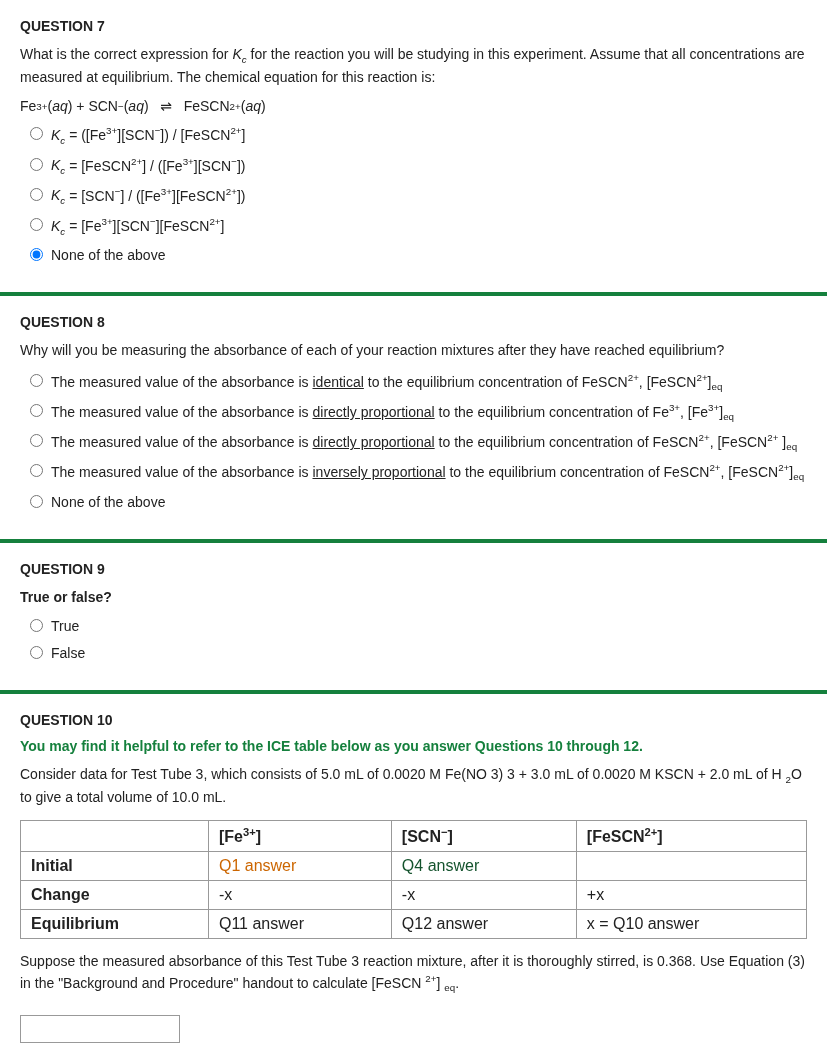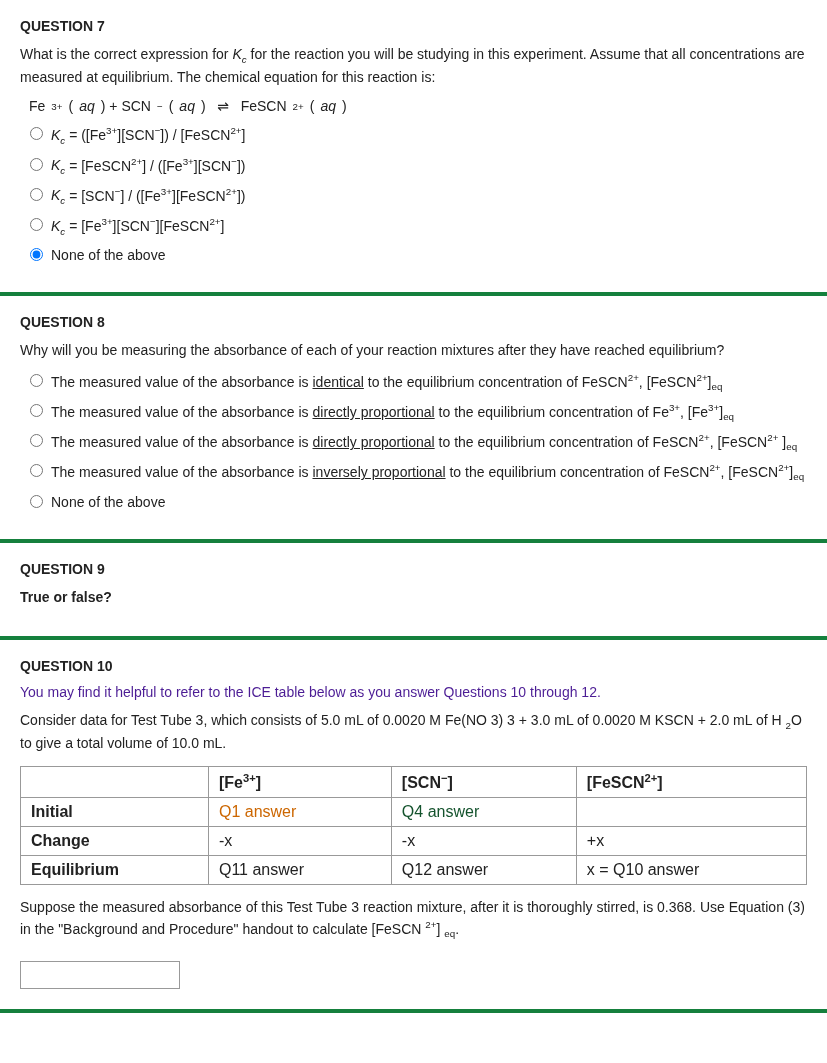--- a/index.html
+++ b/index.html
@@ -37,25 +37,24 @@
       margin-right: 8px;
       margin-top: 3px;
       flex-shrink: 0;
     }
     .option-label {
       line-height: 1.5;
     }
     sup { font-size: 0.7em; vertical-align: super; }
     sub { font-size: 0.7em; vertical-align: sub; }
     .reaction-line {
-      margin: 8px 0 10px 9px;
+      margin: 8px 0 10px 0;
       font-size: 14px;
       display: flex;
       align-items: center;
-      gap: 6px;
     }
     .underlined { text-decoration: underline; }
     .bold { font-weight: bold; }
     .red-text { color: #cc0000; font-weight: bold; }
     table {
       border-collapse: collapse;
       width: 100%;
       margin: 12px 0;
     }
     table th, table td {
@@ -150,25 +149,35 @@
     <div class="radio-option">
       <input type="radio" name="q8" id="q8e" style="">
       <label class="option-label" for="q8e">None of the above</label>
     </div>
   </div>
 </div>
 
 <div class="question-block">
   <div class="question-title">QUESTION 9</div>
   <div class="question-text bold" style="font-weight:bold; margin-bottom:8px;">True or false?</div>
+  <div class="radio-group">
+    <div class="radio-option">
+      <input type="radio" name="q9" id="q9a" style="">
+      <label class="option-label" for="q9a">True</label>
+    </div>
+    <div class="radio-option">
+      <input type="radio" name="q9" id="q9b" style="">
+      <label class="option-label" for="q9b">False</label>
+    </div>
+  </div>
 </div>
 
 <div class="question-block">
   <div class="question-title">QUESTION 10</div>
-  <div class="red-text" style="color:#4c1d95; font-weight:normal; margin-bottom:10px;">You may find it helpful to refer to the ICE table below as you answer Questions 10 through 12.</div>
+  <div class="red-text" style="color:#15803d; font-weight:bold; margin-bottom:10px;">You may find it helpful to refer to the ICE table below as you answer Questions 10 through 12.</div>
   <div class="question-text">
     Consider data for Test Tube 3, which consists of 5.0 mL of 0.0020 M Fe(NO 3) 3 + 3.0 mL of 0.0020 M KSCN + 2.0 mL of H <sub>2</sub>O to give a total volume of 10.0 mL.
   </div>
   <table>
     <thead>
       <tr>
         <th></th>
         <th>[Fe<sup>3+</sup>]</th>
         <th>[SCN<sup>−</sup>]</th>
         <th>[FeSCN<sup>2+</sup>]</th>

